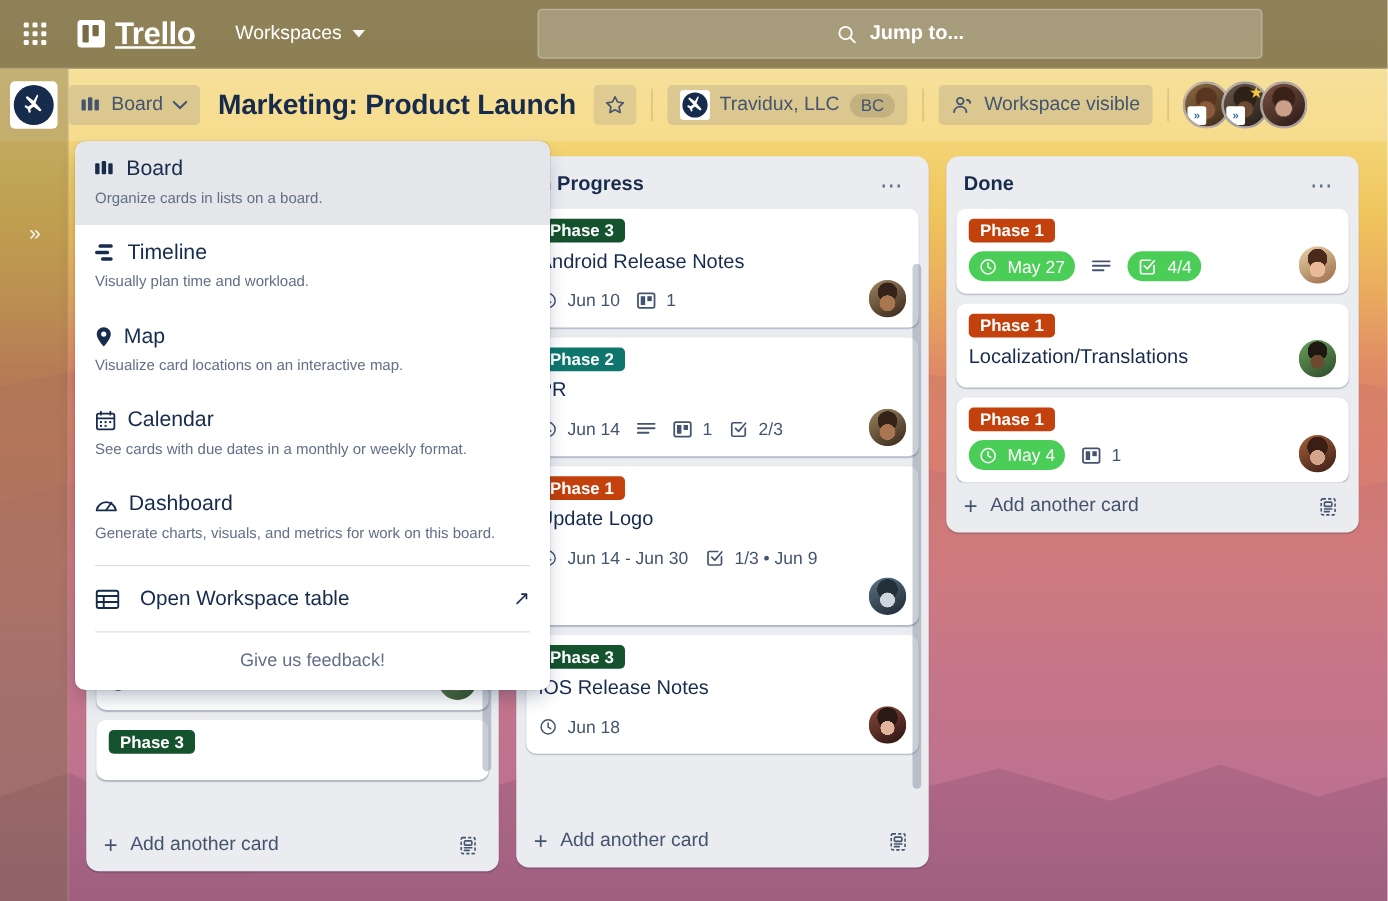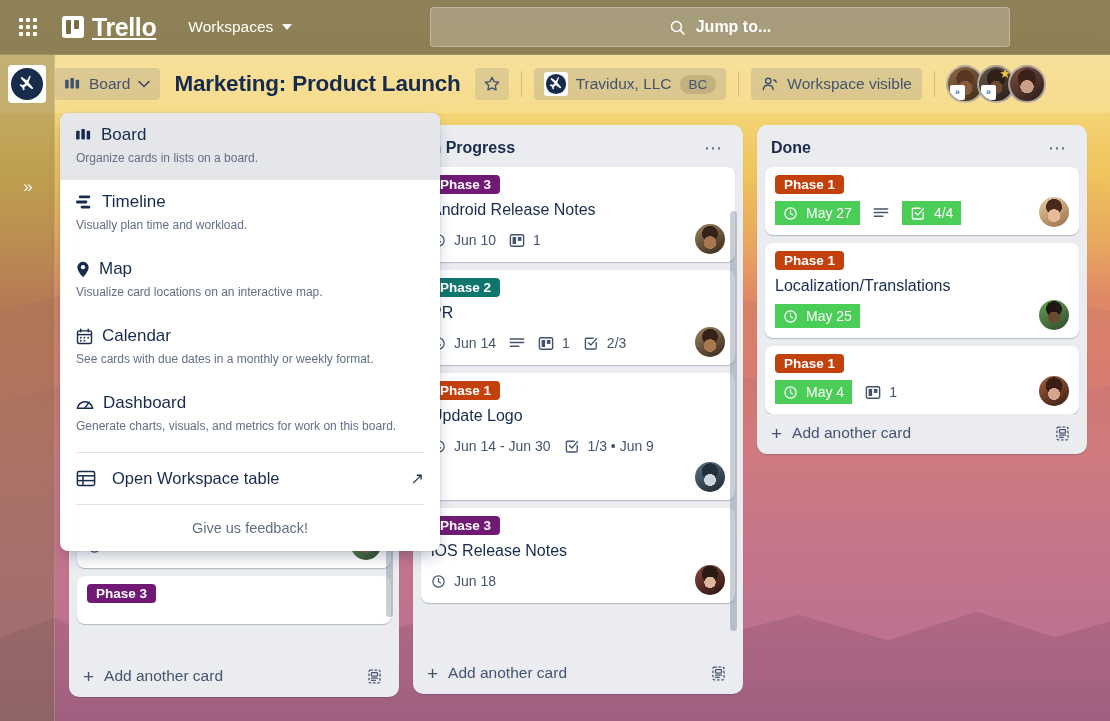--- a/index.html
+++ b/index.html
@@ -189,28 +189,28 @@
     overflow:hidden; position:relative; }
   .card {
     background:#fff; border-radius:8px; padding:8px 10px 8px 10px;
     box-shadow:0 1px 1px rgba(9,30,66,.25);
     position:relative;
   }
   .label { display:inline-block; border-radius:4px; padding:2px 9px;
     font-size:13.5px; font-weight:bold; color:#fff; margin-bottom:5px; }
   .lbl-green { background:#c2410c; }
   .lbl-yellow { background:#0f766e; color:#fff; }
-  .lbl-orange { background:#701a75; }
+  .lbl-orange { background:#14532d; }
   .card-title { font-size:16px; color:#172b4d; line-height:1.32;
     margin-bottom:6px; }
   .badges { display:flex; align-items:center; gap:13px; min-height:28px;
     flex-wrap:wrap; }
   .badge { display:flex; align-items:center; gap:8px; font-size:14px;
     color:#44546f; }
-  .badge.due-done { background:#4bce57; color:#fff; border-radius:0;
+  .badge.due-done { background:#4bce57; color:#fff; border-radius:12px;
     padding:4px 8px; font-weight:normal; }
   .badge svg { flex:0 0 auto; }
   .card-avatar { position:absolute; right:10px; bottom:8px;
     width:30px; height:30px; border-radius:50%; overflow:hidden; }
   .av-a { background: radial-gradient(circle at 50% 62%, #e9b998 0 26%, transparent 27%),
       radial-gradient(circle at 50% 33%, #4a2a1c 0 31%, transparent 32%),
       linear-gradient(150deg,#e8d3a5,#9a6a48); }
   .av-b { background: radial-gradient(circle at 50% 58%, #6b4a30 0 24%, transparent 25%),
       radial-gradient(circle at 50% 30%, #1f1812 0 30%, transparent 31%),
       linear-gradient(150deg,#6aa05a,#2c4a2a); }
@@ -558,29 +558,20 @@
             </svg>
             <span>4/4</span>
           </span>
         </div>
         <div class="card-avatar av-a"></div>
       </div>
 
       <div class="card">
         <span class="label lbl-green">Phase 1</span>
         <div class="card-title">Localization/Translations</div>
-        <div class="badges">
-          <span class="badge due-done">
-            <svg width="15" height="15" viewBox="0 0 24 24" fill="none" stroke="#fff" stroke-width="1.9">
-              <circle cx="12" cy="12" r="9"></circle>
-                <path d="M12 7v5.3l3.4 2" stroke-linecap="round"></path>
-            </svg>
-            <span>May 25</span>
-          </span>
-        </div>
         <div class="card-avatar av-b"></div>
       </div>
 
       <div class="card">
         <span class="label lbl-green">Phase 1</span>
         <div class="badges">
           <span class="badge due-done">
             <svg width="15" height="15" viewBox="0 0 24 24" fill="none" stroke="#fff" stroke-width="1.9">
               <circle cx="12" cy="12" r="9"></circle>
                 <path d="M12 7v5.3l3.4 2" stroke-linecap="round"></path>

